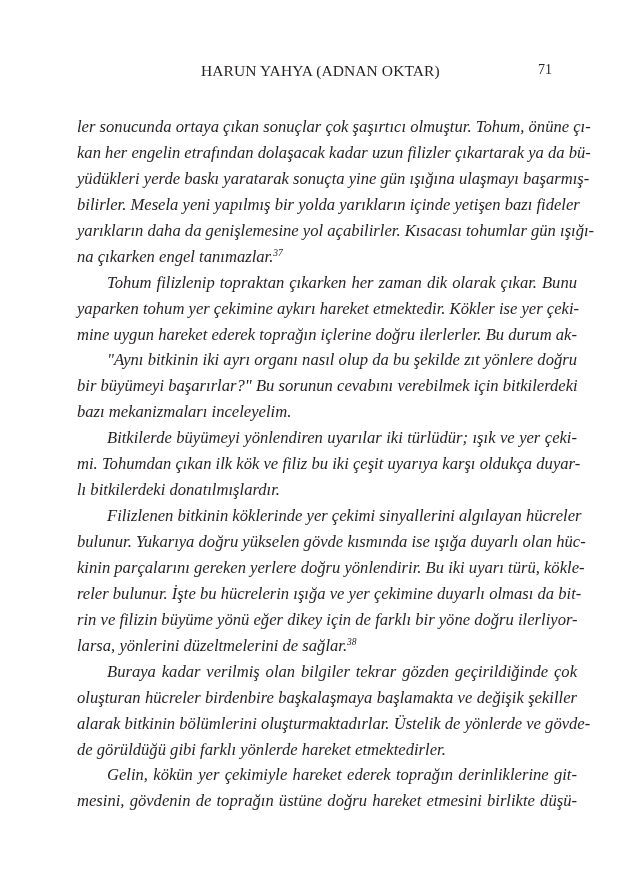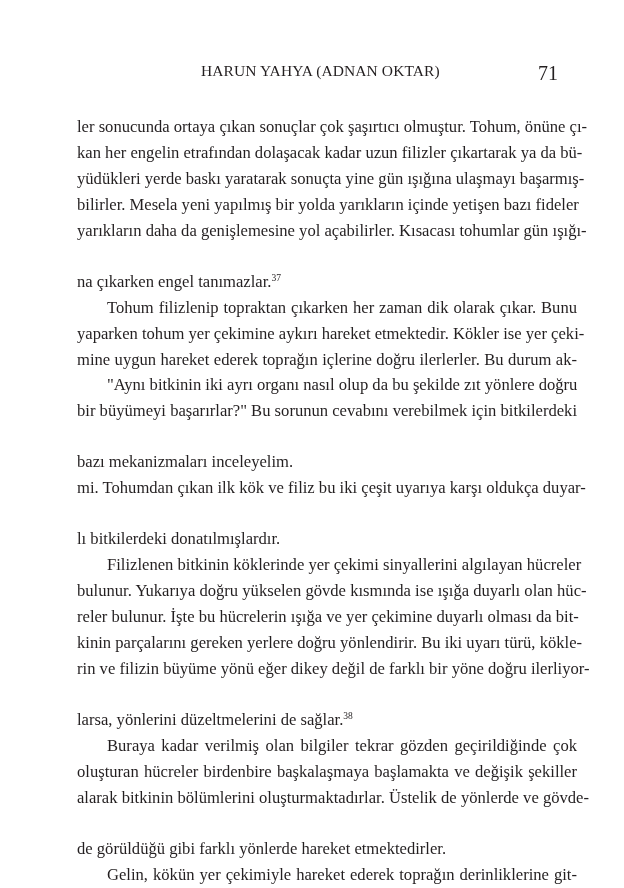--- a/index.html
+++ b/index.html
@@ -1,23 +1,23 @@
 <!DOCTYPE html>
 <html><head>
   <meta charset="utf-8">
   <style>
     html, body { margin: 0; padding: 0; background: #ffffff; }
     body { width: 624px; height: 888px; position: relative; overflow: hidden;
       font-family: "Liberation Serif", "DejaVu Serif", serif; color: #231f20; }
     .header { position: absolute; top: 62px; left: 4px; width: 624px; height: 22px; }
     .running-title { position: absolute; left: 197px; top: 0; font-size: 15.5px; letter-spacing: 0.1px; white-space: nowrap; }
-    .page-number { position: absolute; left: 534px; top: 0; font-size: 20px; }
+    .page-number { position: absolute; left: 534px; top: 0; font-size: 14px; }
     .body-text { position: absolute; left: 77px; top: 114px; width: 500px; font-size: 16.6px; }
-    .line { height: 25.95px; line-height: 25.95px; text-align: justify; text-align-last: justify; white-space: nowrap; overflow: visible; }
-    .line.last { text-align-last: left; margin-top: 25px; }
+    .line { height: 25.95px; line-height: 25.95px; text-align: justify; text-align-last: justify; white-space: nowrap; overflow: visible; font-style: italic; }
+    .line.last { text-align-last: left; }
     .line.indent { padding-left: 30px; }
     .fn { font-size: 9.5px; vertical-align: 6px; line-height: 0; }
   </style>
 </head>
 <body>
 
 <div class="header">
   <span class="running-title">HARUN YAHYA (ADNAN OKTAR)</span>
   <span class="page-number">71</span>
 </div>
@@ -28,27 +28,28 @@
     <div class="line"><span>yüdükleri yerde baskı yaratarak sonuçta yine gün ışığına ulaşmayı başarmış-</span></div>
     <div class="line"><span>bilirler. Mesela yeni yapılmış bir yolda yarıkların içinde yetişen bazı fideler</span></div>
     <div class="line"><span>yarıkların daha da genişlemesine yol açabilirler. Kısacası tohumlar gün ışığı-</span></div>
     <div class="line last"><span>na çıkarken engel tanımazlar.</span><sup class="fn">37</sup></div>
     <div class="line indent"><span>Tohum filizlenip topraktan çıkarken her zaman dik olarak çıkar. Bunu</span></div>
     <div class="line"><span>yaparken tohum yer çekimine aykırı hareket etmektedir. Kökler ise yer çeki-</span></div>
     <div class="line"><span>mine uygun hareket ederek toprağın içlerine doğru  ilerlerler. Bu durum ak-</span></div>
     <div class="line indent"><span>"Aynı bitkinin iki ayrı organı nasıl olup da bu şekilde zıt yönlere doğru</span></div>
     <div class="line"><span>bir büyümeyi başarırlar?" Bu sorunun cevabını verebilmek için bitkilerdeki</span></div>
     <div class="line last"><span>bazı mekanizmaları inceleyelim.</span></div>
+    <div class="line indent"><span>Bitkilerde büyümeyi yönlendiren uyarılar iki türlüdür; ışık ve yer çeki-</span></div>
     <div class="line"><span>mi. Tohumdan çıkan ilk kök ve filiz bu iki çeşit uyarıya karşı oldukça duyar-</span></div>
     <div class="line last"><span>lı bitkilerdeki donatılmışlardır.</span></div>
     <div class="line indent"><span>Filizlenen bitkinin köklerinde yer çekimi sinyallerini algılayan hücreler</span></div>
     <div class="line"><span>bulunur. Yukarıya doğru yükselen gövde kısmında ise ışığa duyarlı olan hüc-</span></div>
+    <div class="line"><span>kinin parçalarını gereken yerlere doğru yönlendirir. Bu iki uyarı türü, kökle-</span></div>
     <div class="line"><span>reler bulunur. İşte bu hücrelerin ışığa ve yer çekimine duyarlı olması da bit-</span></div>
-    <div class="line"><span>kinin parçalarını gereken yerlere doğru yönlendirir. Bu iki uyarı türü, kökle-</span></div>
-    <div class="line"><span>rin ve filizin büyüme yönü eğer dikey değil de farklı bir yöne doğru ilerliyor-</span></div>
+    <div class="line"><span>rin ve filizin büyüme yönü eğer dikey için de farklı bir yöne doğru ilerliyor-</span></div>
     <div class="line last"><span>larsa, yönlerini düzeltmelerini de sağlar.</span><sup class="fn">38</sup></div>
     <div class="line indent"><span>Buraya kadar verilmiş olan bilgiler tekrar gözden geçirildiğinde çok</span></div>
     <div class="line"><span>oluşturan hücreler birdenbire başkalaşmaya başlamakta ve değişik şekiller</span></div>
     <div class="line"><span>alarak bitkinin bölümlerini oluşturmaktadırlar. Üstelik de yönlerde ve gövde-</span></div>
     <div class="line last"><span>de görüldüğü gibi farklı yönlerde hareket etmektedirler.</span></div>
     <div class="line indent"><span>Gelin, kökün yer çekimiyle hareket ederek toprağın derinliklerine git-</span></div>
     <div class="line"><span>mesini, gövdenin de toprağın üstüne doğru hareket etmesini birlikte düşü-</span></div>
   </div>
 
 </body></html>

